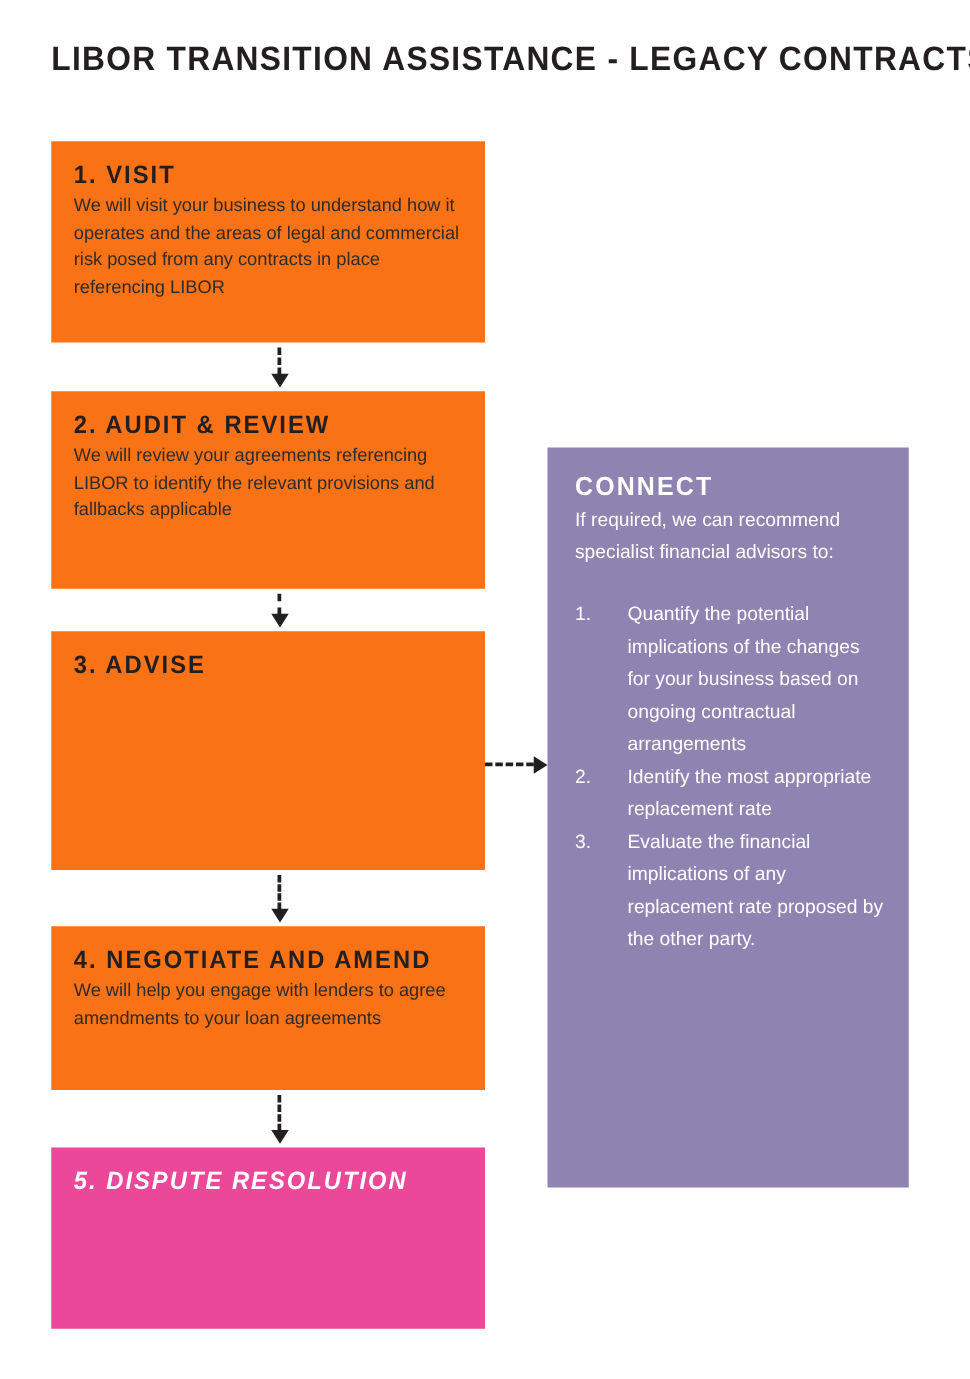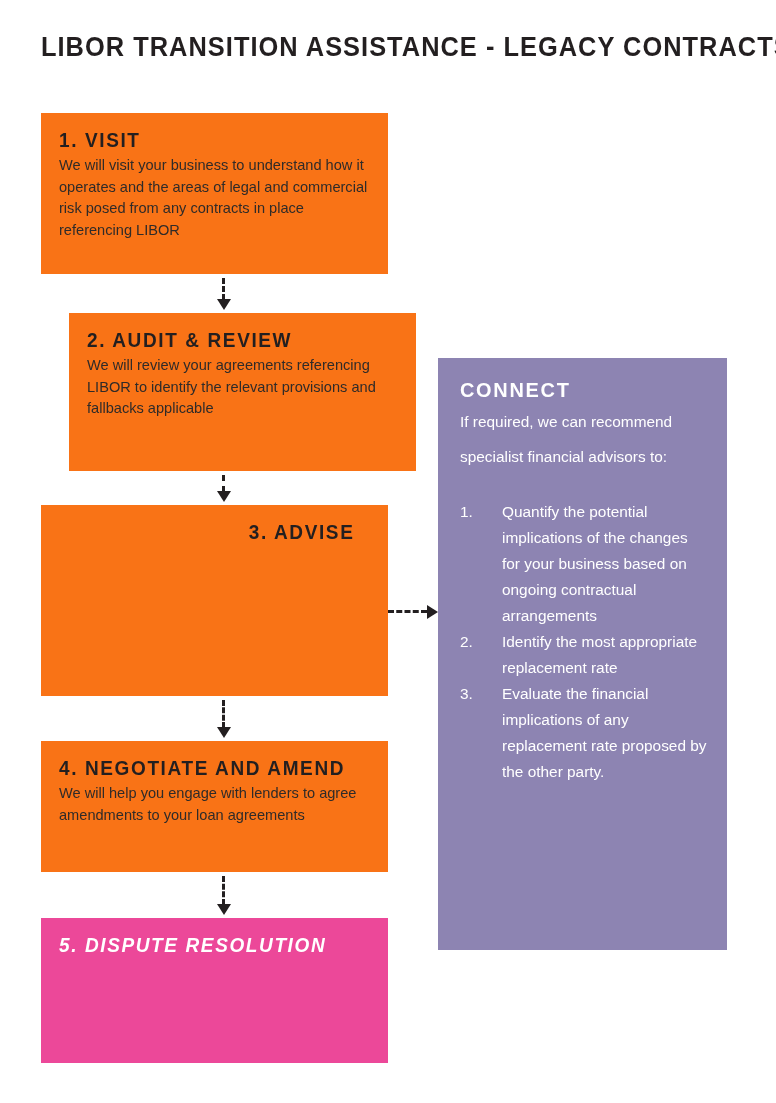--- a/index.html
+++ b/index.html
@@ -60,22 +60,22 @@
     font-family: "Liberation Sans", sans-serif;
     font-size: 14.6px;
     line-height: 21.5px;
     color: #2f2b29;
     margin: 0;
   }
   .flow-box.dark .box-body { color: #ffffff; }
 
   
   #box-1 { left: 41px;  top: 113px; width: 347px; height: 161px; }
-  #box-2 { left: 41px;  top: 313px; width: 347px; height: 158px; margin-left: 28px; }
-  #box-3 { left: 41px;  top: 505px; width: 347px; height: 191px; text-align: right; }
+  #box-2 { left: 41px;  top: 313px; width: 347px; height: 158px; }
+  #box-3 { left: 41px;  top: 505px; width: 347px; height: 191px; }
   #box-4 { left: 41px;  top: 741px; width: 347px; height: 131px; }
   #box-5 { left: 41px;  top: 918px; width: 347px; height: 145px; }
 
   
   .v-connector {
     position: absolute;
     left: 217px;
     width: 14px;
   }
   .v-connector .v-line {
@@ -144,21 +144,21 @@
     letter-spacing: 1.8px;
     color: #ffffff;
     text-transform: uppercase;
     margin: 0 0 2px 0;
     transform: scaleX(0.95);
     transform-origin: left center;
   }
   #connect-intro {
     font-family: "Liberation Sans", sans-serif;
     font-size: 15.4px;
-    line-height: 35px;
+    line-height: 25px;
     color: #ffffff;
     margin: 0;
   }
   #connect-list {
     margin: 25px 0 0 0;
     padding: 0;
     list-style: none;
   }
   #connect-list li {
     display: flex;

